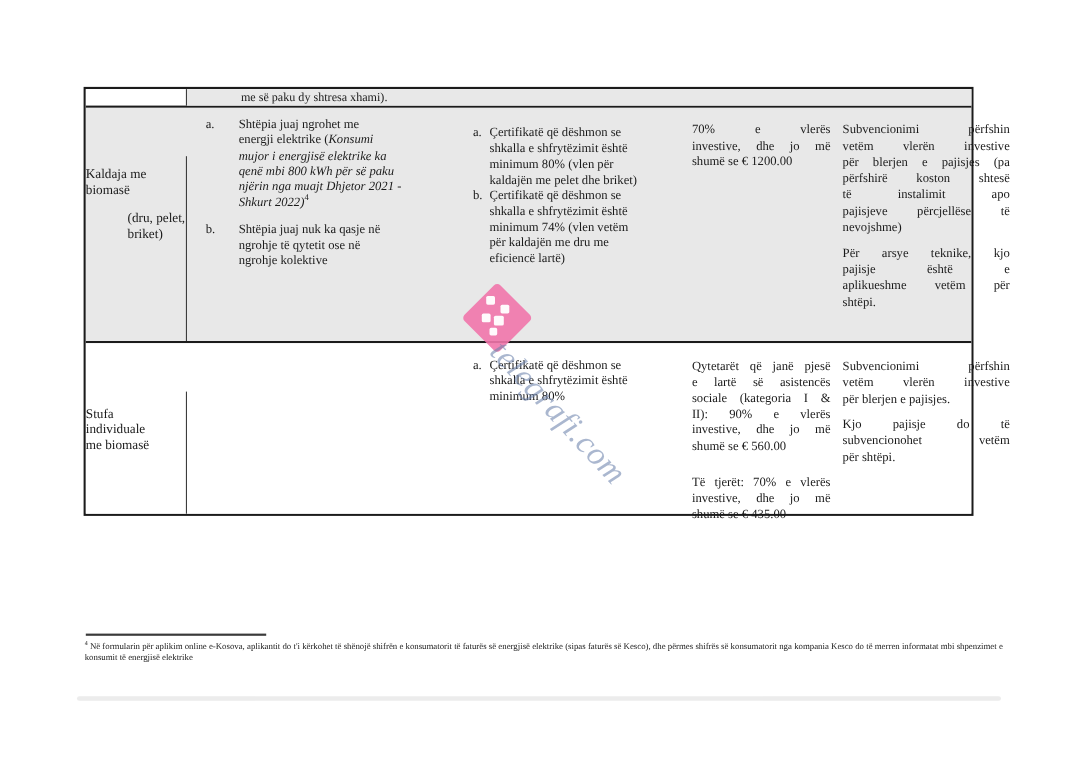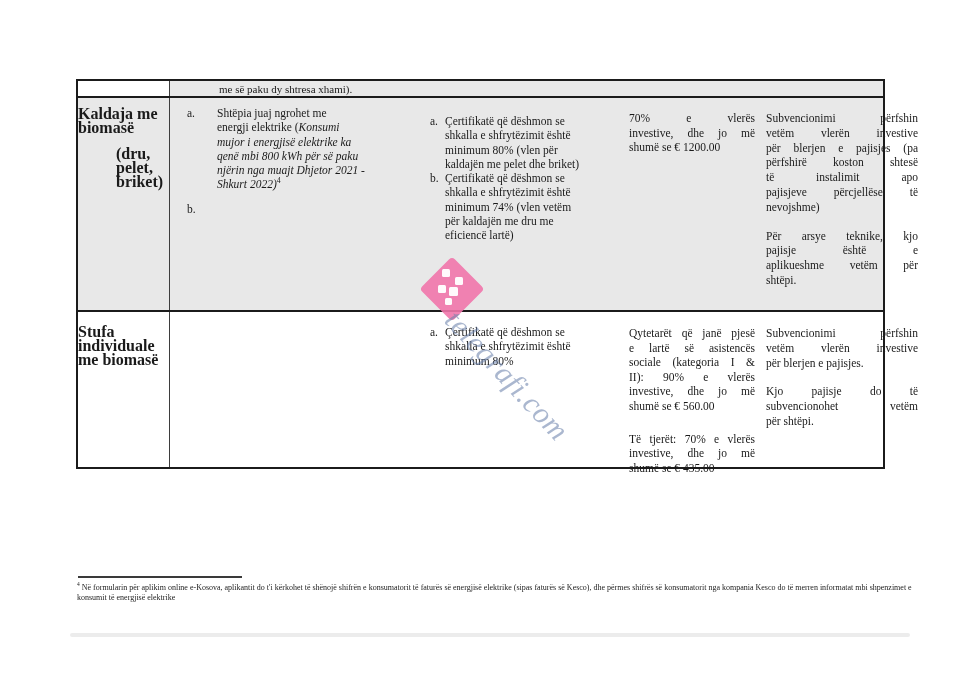--- a/index.html
+++ b/index.html
@@ -22,41 +22,41 @@
   .c5 { width:154px; }
 
   .row-partial { height:17px; background:#ffffff; }
   .row-partial .merged {
     flex:1; background:#e8e8e8; font-size:11px; line-height:16px;
     padding-left:49px; box-sizing:border-box;
   }
   .row-kaldaja { height:214px; background:#e8e8e8; }
   .row-stufa  { height:155px; background:#ffffff; }
 
-  .label-cell { text-align:center; font-weight:bold; font-size:16px; line-height:14px; }
+  .label-cell { text-align:center; font-weight:normal; font-size:12px; line-height:14px;margin-top:44px; }
   .row-kaldaja .label-cell { padding-top:9px; }
   .row-stufa  .label-cell { padding-top:13px; }
   .label-block2 { margin-top:12px;padding-left:38px; }
 
   .row-kaldaja .c2 { padding:8px 28px 0 0; }
   .row-kaldaja .c3 { padding:16px 12px 0 0; }
   .row-stufa  .c3 { padding:13px 12px 0 0; }
   .li { display:flex; font-size:11.5px; line-height:14.3px; }
   .li .m { box-sizing:border-box; flex-shrink:0; }
   .c2 .li .m { width:47px; padding-left:17px; }
   .c3 .li .m { width:26px; padding-left:11px; }
   .li .lt { flex:1; }
   .c2 .li + .li { margin-top:10px; }
 
   .c4 { font-size:11.5px; line-height:14.6px; padding-left:5px; padding-right:9px; }
   .c5 { font-size:11.5px; line-height:14.8px; padding-left:2px; padding-right:0; }
   .row-kaldaja .c4, .row-kaldaja .c5 { padding-top:13px; }
   .row-stufa  .c4, .row-stufa  .c5 { padding-top:14px; }
   .para2 { margin-top:18px; }
-  .c5 .para2 { margin-top:14px; }
+  .c5 .para2 { margin-top:9px; }
 
   .cell-just .line { text-align:justify; text-align-last:justify; }
   .cell-just .line.last { text-align-last:left; }
   .cell-plain .line { text-align:left; }
   .seg-b { font-weight:normal; }
   .seg-i { font-style:italic; }
   sup { font-size:68%; vertical-align:super; line-height:0; }
 
   
   .footnote-sep { position:absolute; left:78px; top:576px; width:164px; height:2px; background:#3a3a3a; z-index:1; }
@@ -107,20 +107,25 @@
               <div class="line"><span>Shtëpia juaj ngrohet me</span></div>
               <div class="line"><span>energji elektrike (</span><span class="seg-i">Konsumi</span></div>
               <div class="line"><span class="seg-i">mujor i energjisë elektrike ka</span></div>
               <div class="line"><span class="seg-i">qenë mbi 800 kWh për së paku</span></div>
               <div class="line"><span class="seg-i">njërin nga muajt Dhjetor 2021 -</span></div>
               <div class="line"><span class="seg-i">Shkurt 2022)</span><sup>4</sup></div>
             </span>
         </div>
         <div class="li">
           <span class="m">b.</span>
+          <span class="lt cell-plain">
+              <div class="line"><span>Shtëpia juaj nuk ka qasje në</span></div>
+              <div class="line"><span>ngrohje të qytetit ose në</span></div>
+              <div class="line"><span>ngrohje kolektive</span></div>
+            </span>
         </div>
       </div>
       <div class="c c3">
         <div class="li">
           <span class="m">a.</span>
           <span class="lt cell-plain">
               <div class="line"><span>Çertifikatë që dëshmon se</span></div>
               <div class="line"><span>shkalla e shfrytëzimit është</span></div>
               <div class="line"><span>minimum 80% (vlen për</span></div>
               <div class="line"><span>kaldajën me pelet dhe briket)</span></div>

